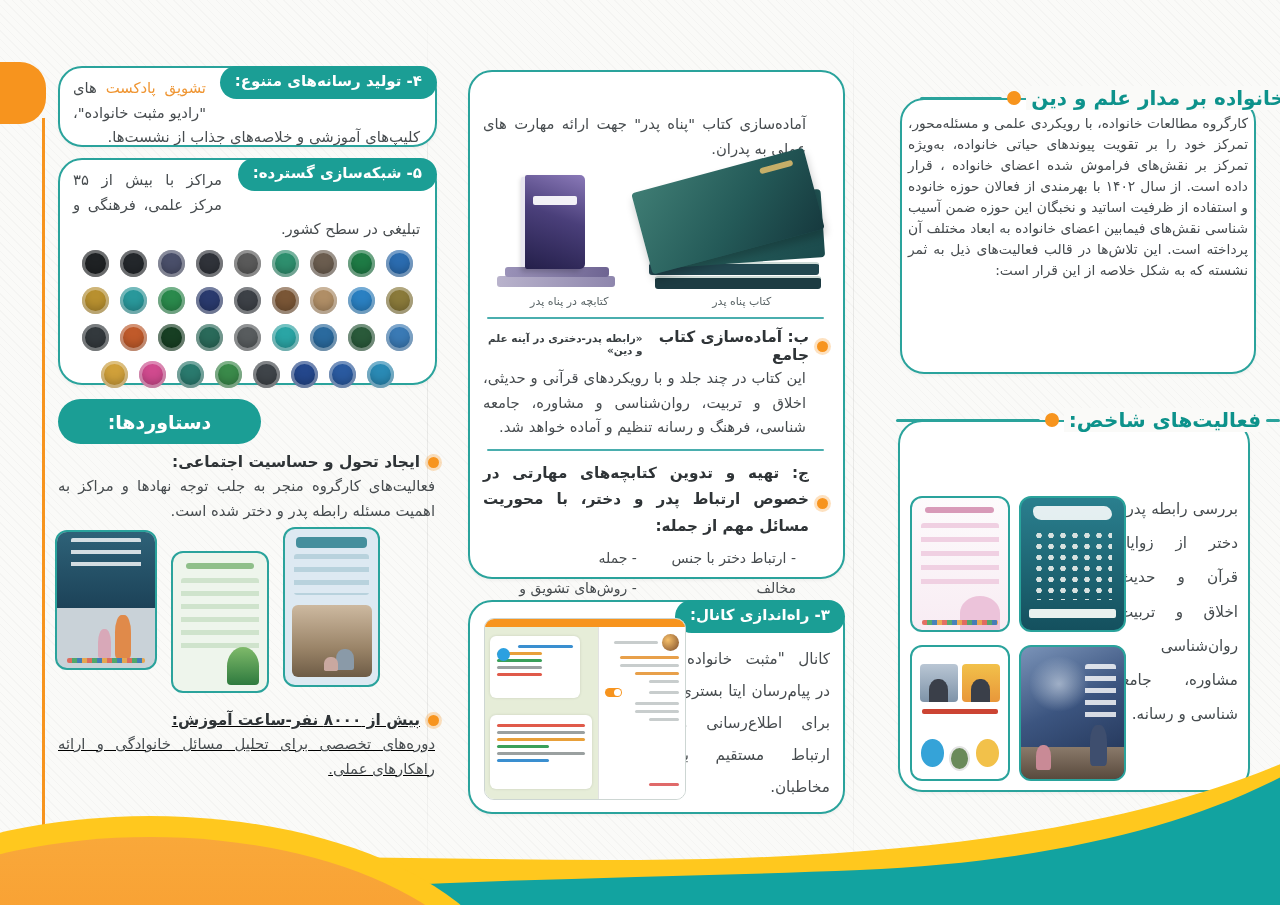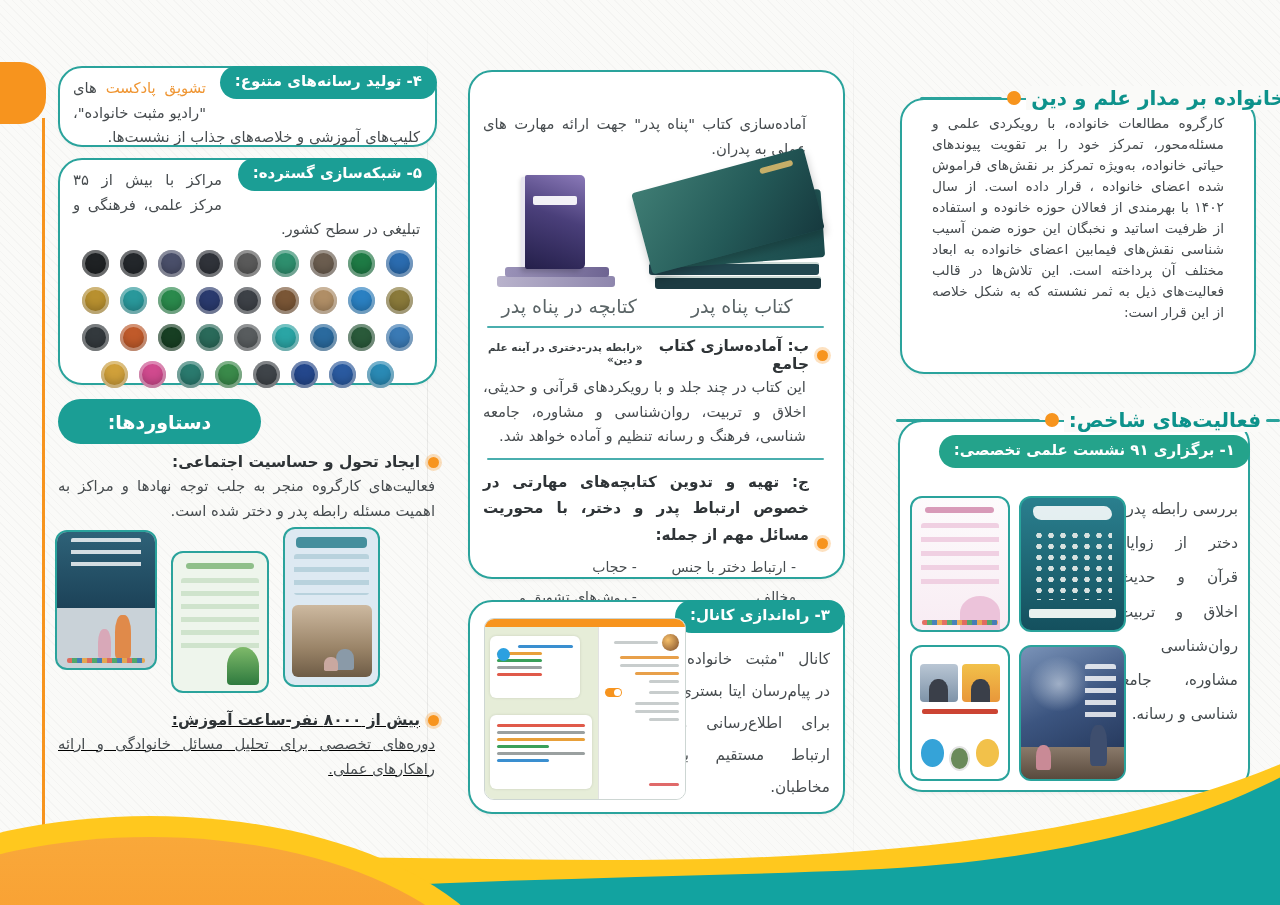--- a/index.html
+++ b/index.html
@@ -29,21 +29,21 @@
 
   
   .hrow{position:absolute;display:flex;align-items:center;z-index:3;}
   .hline{flex:1;height:3px;background:var(--tealb);border-radius:2px;}
   .hdash{width:14px;height:3px;background:var(--tealb);border-radius:2px;}
   .donut{width:13px;height:13px;border:7px solid var(--orange);border-radius:50%;background:#fff;margin:0 5px;}
   .htext{color:#0d928b;font-weight:700;font-size:20px;padding:0 5px;background:var(--pagebg);white-space:nowrap;}
 
   
   #h1row{left:920px;top:85px;width:384px;height:26px;}
-  #introbox{left:900px;top:98px;width:356px;height:276px;padding:13px 30px;z-index:2;overflow:hidden;}
+  #introbox{left:900px;top:98px;width:356px;height:276px;padding:13px 6px;z-index:2;overflow:hidden;}
   #introbox p{font-size:13.8px;line-height:1.52;color:var(--ink);text-align:justify;}
   #h2row{left:896px;top:407px;width:384px;height:26px;}
   #container1{left:898px;top:420px;width:352px;height:372px;z-index:2;}
   #container1 .desc{position:absolute;right:10px;top:70px;width:124px;font-size:15.2px;line-height:2.25;color:#444a4d;text-align:justify;}
   .pgrid{position:absolute;left:10px;top:74px;width:216px;height:286px;display:grid;grid-template-columns:1fr 1.08fr;gap:12px 9px;direction:ltr;}
 
   
   .poster{position:relative;border:2px solid var(--tealb);border-radius:12px;overflow:hidden;background:#fff;}
   .poster .t{position:absolute;top:7%;left:14%;right:14%;height:6px;border-radius:3px;}
   .dotsrow{position:absolute;bottom:4%;left:10%;right:10%;height:5px;border-radius:2px;
@@ -92,21 +92,21 @@
   .bl-book::before{content:"";position:absolute;left:-4px;top:2px;bottom:2px;width:4px;background:#e8e6f0;border-radius:2px 0 0 2px;}
   .bl-title{position:absolute;top:22%;left:14%;right:14%;height:9px;background:rgba(255,255,255,.92);border-radius:2px;}
   .bk-s1{bottom:4px;left:34px;width:166px;height:13px;background:#1d3b42;border-top:2px solid #cfdcd8;}
   .bk-s2{bottom:18px;left:28px;width:170px;height:13px;background:#224750;border-top:2px solid #cfdcd8;}
   .bk-b2{position:absolute;bottom:30px;left:30px;width:172px;height:68px;border-radius:4px;transform:rotate(-4deg);
     background:linear-gradient(135deg,#2e6b66,#1b4a4c);}
   .bk-b1{position:absolute;bottom:40px;left:18px;width:178px;height:84px;border-radius:4px;transform:rotate(-15deg);
     background:linear-gradient(135deg,#3f7d74 0%,#245a58 55%,#16393e 100%);box-shadow:0 6px 9px rgba(0,0,0,.22);}
   .bk-b1::after{content:"";position:absolute;top:9px;right:14px;width:34px;height:6px;background:#d8b86a;border-radius:3px;opacity:.9;}
   .caption-row{direction:ltr;display:flex;margin-top:2px;}
-  .caption-row span{flex:1;text-align:center;font-size:19px;color:#5a6466;}
+  .caption-row span{flex:1;text-align:center;font-size:11px;color:#5a6466;}
   .topics{display:flex;justify-content:space-between;padding:3px 32px 0 16px;}
   .topics ul{list-style:none;}
   .topics li{font-size:14px;line-height:2.15;color:var(--ink);}
 
   #box3{left:468px;top:600px;width:377px;height:214px;}
   #box3 .chtext{position:absolute;right:13px;top:42px;width:150px;font-size:15.2px;line-height:2.1;color:var(--ink);text-align:justify;}
   .msngr{position:absolute;left:14px;top:16px;width:202px;height:182px;background:#fff;border:1px solid #cdd6d3;
     border-radius:10px;overflow:hidden;display:flex;flex-direction:column;}
   .msngr-top{height:8px;background:var(--orange);}
   .msngr-body{flex:1;display:flex;direction:ltr;}
@@ -187,21 +187,20 @@
   </div>
 
   <div class="hrow" id="h2row">
     <span class="hdash"></span>
     <span class="htext">فعالیت‌های شاخص:</span>
     <span class="donut"></span>
     <span class="hline"></span>
   </div>
 
   <div class="box" id="container1">
-    <div class="badge green">۱- برگزاری ۹۱ نشست علمی تخصصی:</div>
     <div class="desc">بررسی رابطه پدر و دختر از زوایای قرآن و حدیث، اخلاق و تربیت، روان‌شناسی و مشاوره، جامعه شناسی و رسانه.</div>
     <div class="pgrid">
       <div class="poster p1" style="height:136px;">
         <div class="t"></div>
         <div class="rows"></div>
         <div class="arch"></div>
         <div class="dotsrow"></div>
       </div>
       <div class="poster p2" style="height:136px;">
         <div class="cal"></div>
@@ -258,32 +257,32 @@
 
       <div class="irow" style="align-items:baseline;">
         <span class="bullet" style="align-self:center;"></span>
         <span class="lead" style="font-size:15.4px;">ب: آماده‌سازی کتاب جامع</span>
         <span class="note">«رابطه پدر-دختری در آینه علم و دین»</span>
       </div>
       <p class="body-text indent">این کتاب در چند جلد و با رویکردهای قرآنی و حدیثی، اخلاق و تربیت، روان‌شناسی و مشاوره، جامعه شناسی، فرهنگ و رسانه تنظیم و آماده خواهد شد.</p>
 
       <div class="divider"></div>
 
-      <div class="irow" style="align-items:flex-end;">
+      <div class="irow" style="align-items:center;">
         <span class="bullet" style="margin-top:8px;"></span>
         <span class="lead" style="font-size:15.2px;line-height:1.75;text-align:justify;">ج: تهیه و تدوین کتابچه‌های مهارتی در خصوص ارتباط پدر و دختر، با محوریت مسائل مهم از جمله:</span>
       </div>
       <div class="topics">
         <ul>
           <li>- ارتباط دختر با جنس مخالف</li>
           <li>- مواجهه با نافرمانی دختر</li>
           <li>- دختران و فضای مجازی</li>
         </ul>
         <ul>
-          <li>- حجاب</li>
+          <li>- جمله</li>
           <li>- روش‌های تشویق و تنبیه</li>
           <li>- هویت دخترانه</li>
         </ul>
       </div>
     </div>
   </div>
 
   <div class="box" id="box3">
     <div class="badge">۳- راه‌اندازی کانال:</div>
     <div class="chtext">کانال "مثبت خانواده" در پیام‌رسان ایتا بستری برای اطلاع‌رسانی و ارتباط مستقیم با مخاطبان.</div>

